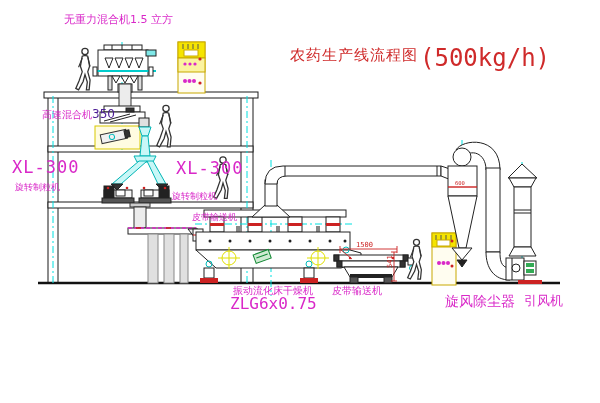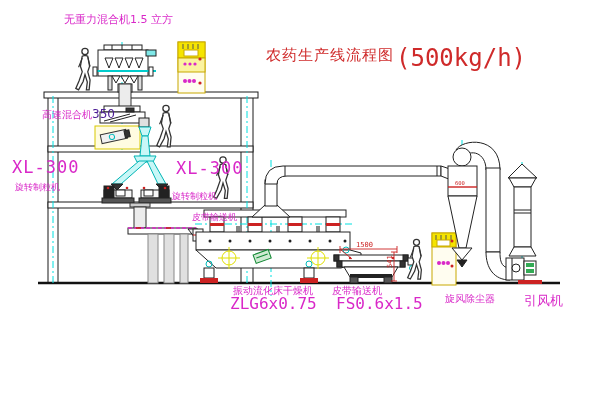--- a/index.html
+++ b/index.html
@@ -1,35 +1,35 @@
 <!DOCTYPE html>
 <html><head>
 <meta charset="utf-8">
 <style>
   html,body{margin:0;padding:0;background:#ffffff;}
   #canvas{position:relative;width:600px;height:403px;background:#ffffff;overflow:hidden;
           font-family:"DejaVu Sans",sans-serif;}
   #drawing{position:absolute;left:0;top:0;}
   .lbl{position:absolute;white-space:nowrap;color:#d928c8;line-height:1;text-align:center;}
   .lbl-top{left:64px;top:14px;font-size:11px;}
-  .lbl-title{left:266px;top:46px;color:#cf2a2a;}
+  .lbl-title{left:290px;top:46px;color:#cf2a2a;}
   .title-cn{font-size:15px;letter-spacing:1px;vertical-align:6px;}
   .title-cap{font-size:24px;font-family:"DejaVu Sans Mono",monospace;font-weight:400;margin-left:2px;}
   .lbl-mixer2{left:42px;top:108px;font-size:10px;}
   .mixer2-model{color:#4c1d95;font-size:12px;}
   .lbl-xl-left{left:12px;top:159px;font-size:17px;font-family:"DejaVu Sans Mono",monospace;letter-spacing:1px;}
   .lbl-xl-left-sub{left:15px;top:183px;font-size:9px;}
   .lbl-xl-right{left:176px;top:160px;font-size:17px;font-family:"DejaVu Sans Mono",monospace;letter-spacing:1px;}
   .lbl-xl-right-sub{left:172px;top:192px;font-size:9px;}
   .lbl-conveyor{left:148px;top:213px;font-size:9px;margin-left:44px;}
   .lbl-dryer{left:233px;top:286px;font-size:10px;}
   .lbl-dryer-model{left:230px;top:296px;font-size:16px;font-family:"DejaVu Sans Mono",monospace;}
   .lbl-screen{left:332px;top:286px;font-size:10px;}
   .lbl-screen-model{left:336px;top:296px;font-size:16px;font-family:"DejaVu Sans Mono",monospace;}
-  .lbl-cyclone{left:445px;top:294px;font-size:10px;}
+  .lbl-cyclone{left:445px;top:294px;font-size:14px;}
   .lbl-fan{left:524px;top:294px;font-size:13px;}
 </style>
 </head>
 <body>
 
 <div id="canvas">
 
 <svg id="drawing" width="600" height="403" viewBox="0 0 600 403">
 
   <defs>
@@ -319,18 +319,17 @@
 <div class="lbl lbl-xl-left-sub">旋转制粒机</div>
 <div class="lbl lbl-xl-right">XL-300</div>
 <div class="lbl lbl-xl-right-sub">旋转制粒机</div>
 
 <div class="lbl lbl-conveyor">皮带输送机</div>
 
 <div class="lbl lbl-dryer">振动流化床干燥机</div>
 <div class="lbl lbl-dryer-model">ZLG6x0.75</div>
 
 <div class="lbl lbl-screen">皮带输送机</div>
-<div class="lbl lbl-screen-model">FS0.6x1.5</div>
 
 <div class="lbl lbl-cyclone">旋风除尘器</div>
 <div class="lbl lbl-fan">引风机</div>
 
 </div>
 
 </body></html>

